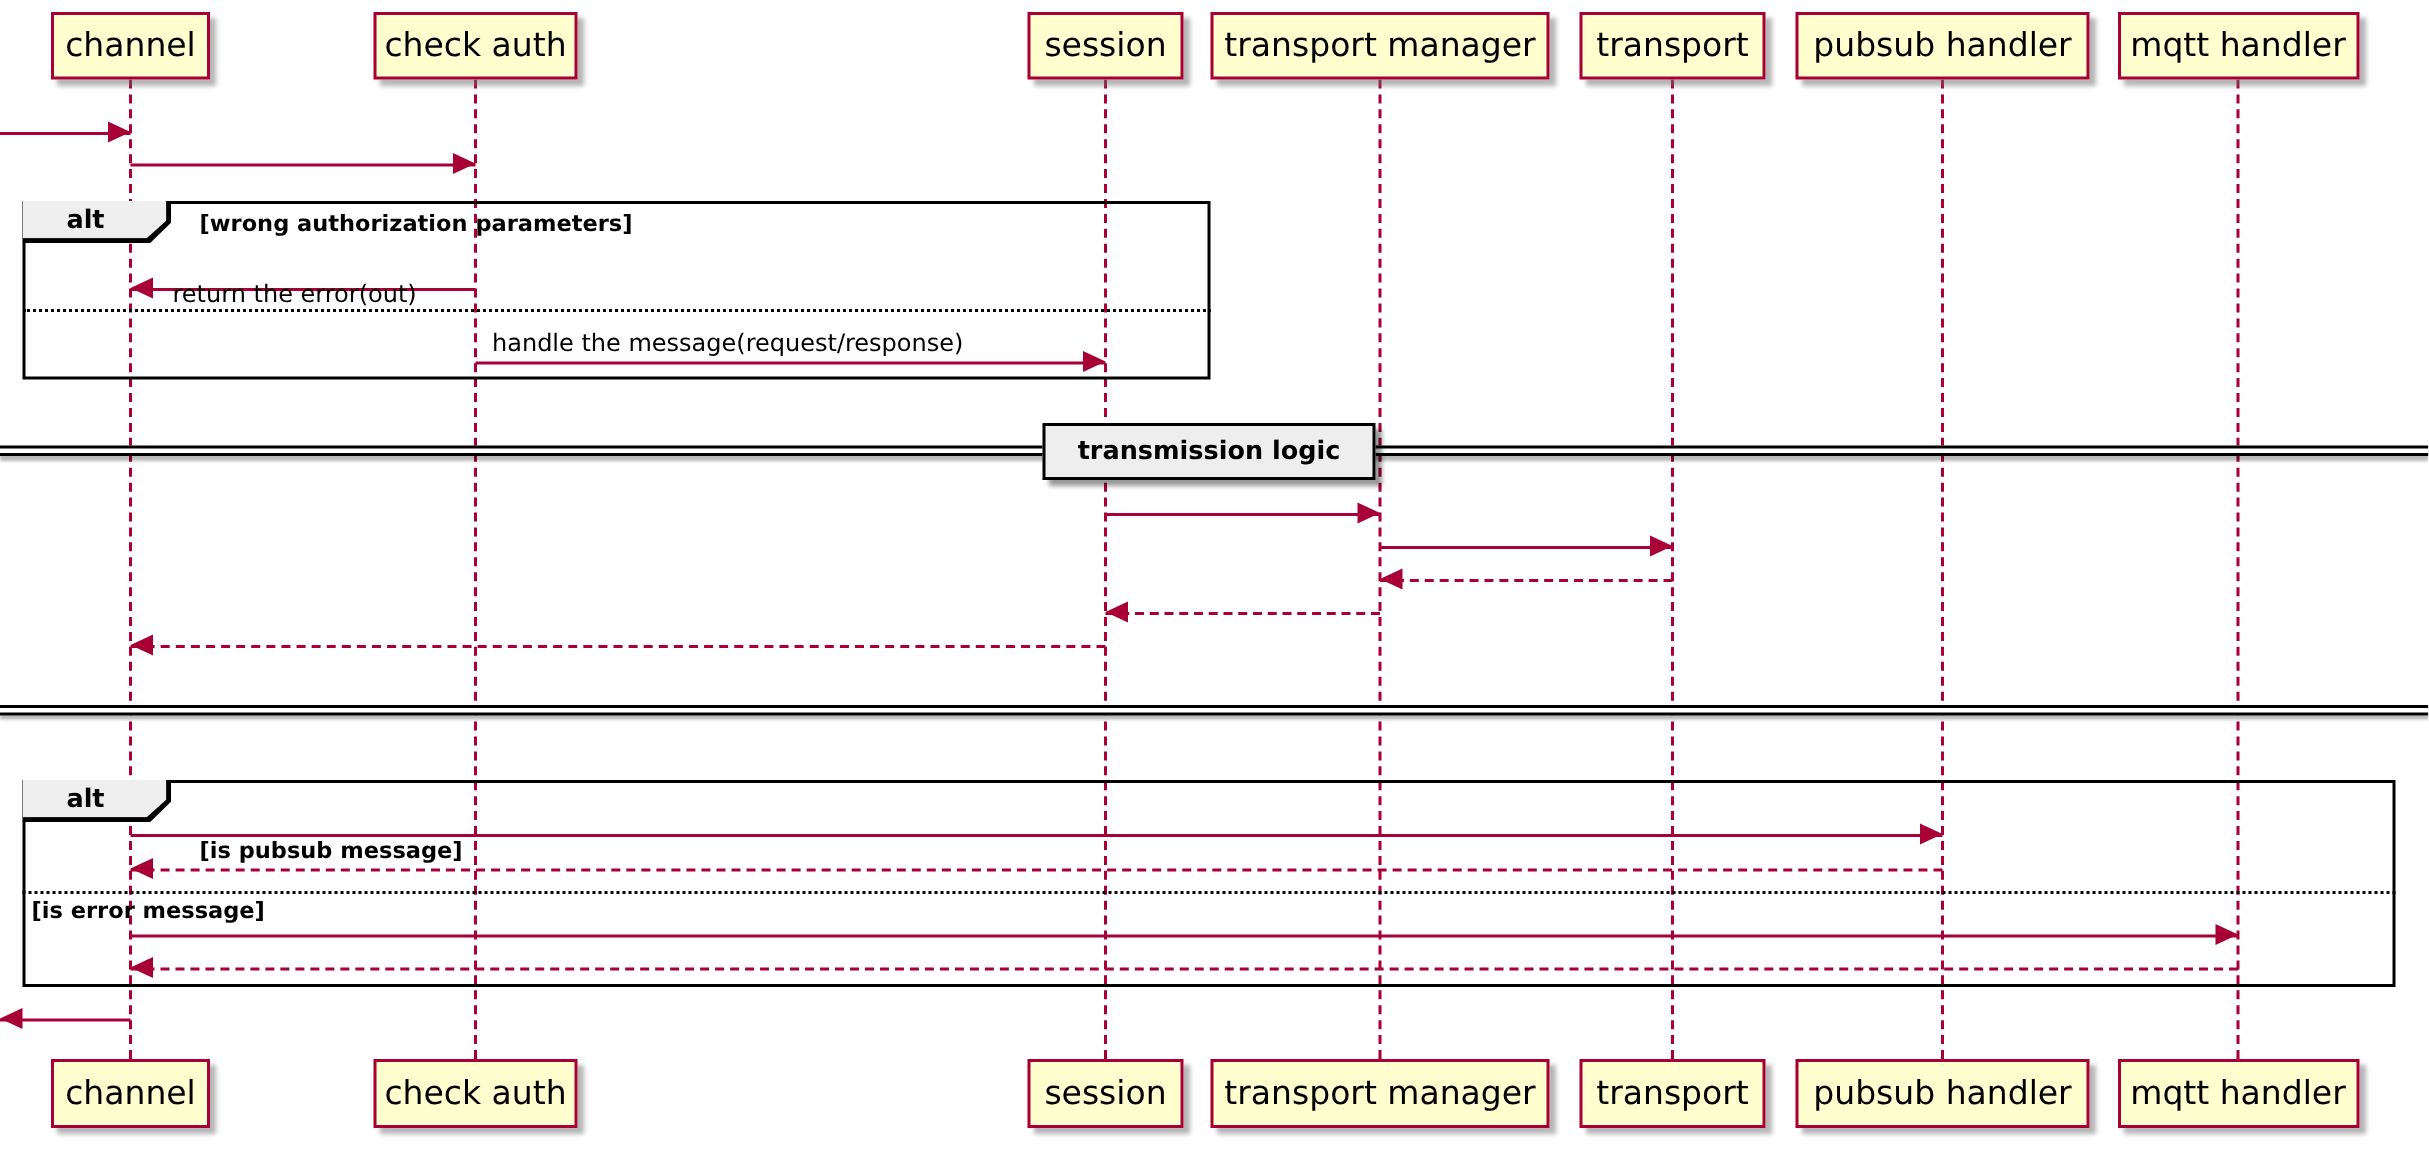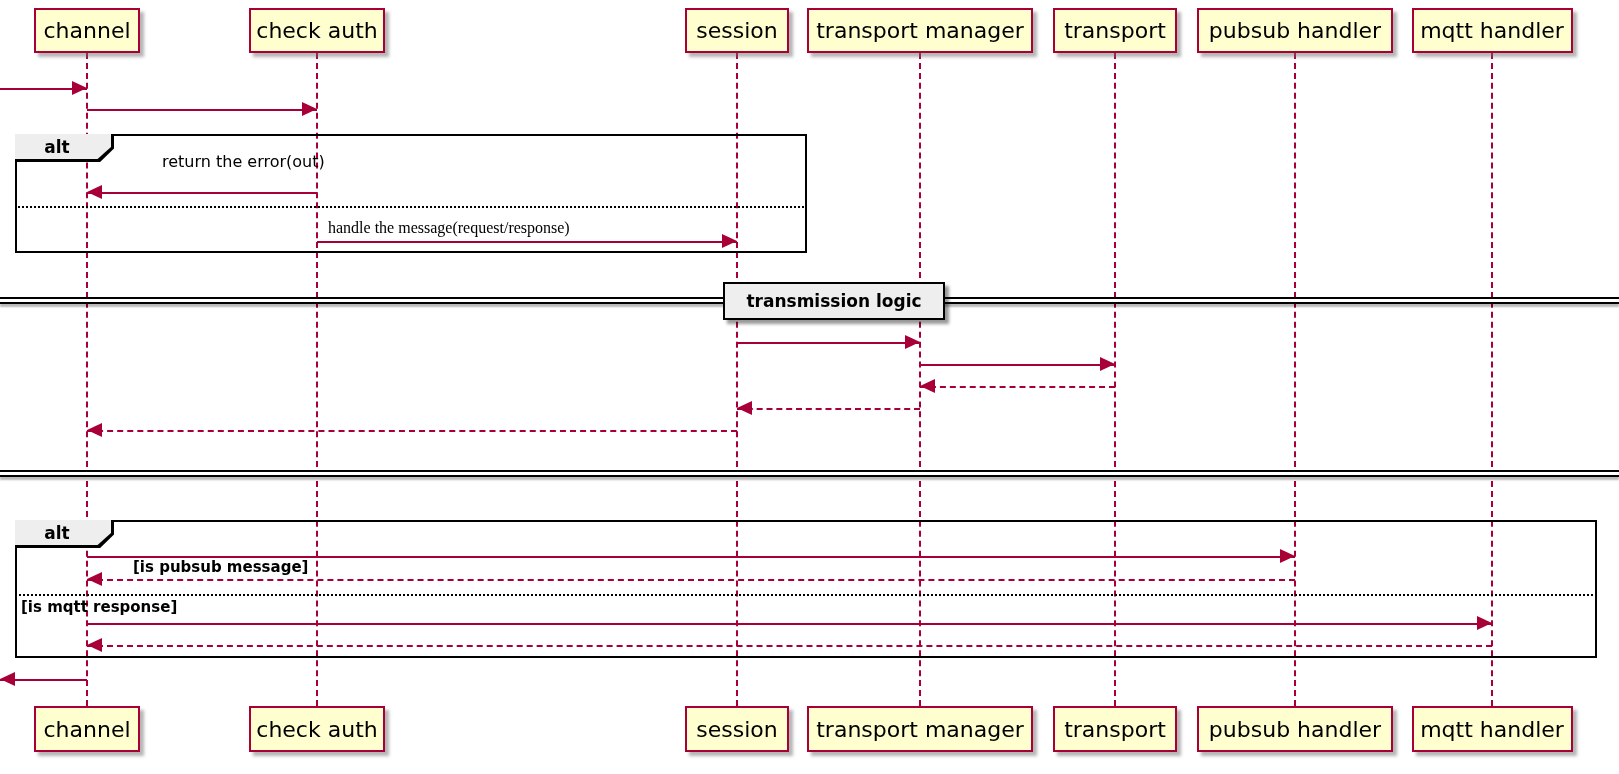--- a/index.html
+++ b/index.html
@@ -32,59 +32,59 @@
   .sepband {
     position:absolute; left:0; width:1619px; height:7px; box-sizing:border-box;
     border-top:2px solid #000; border-bottom:2px solid #000; background:#fff;
     box-shadow:0 3px 2px rgba(0,0,0,0.28);
   }
   .sepbox {
     position:absolute; box-sizing:border-box; background:var(--flabel,#EEEEEE);
     border:2px solid #000; display:flex; align-items:center; justify-content:center;
     font-weight:bold; font-size:17px; white-space:nowrap;
     box-shadow:4px 4px 3px rgba(0,0,0,0.4);
-    margin-left:28px;
   }
 </style>
 </head>
 <body>
 
 <div id="stage">
     <div class="lifeline" style="left: 86px; top: 53px; height: 653px;"></div>
     <div class="lifeline" style="left: 316px; top: 53px; height: 653px;"></div>
     <div class="lifeline" style="left: 736px; top: 53px; height: 653px;"></div>
     <div class="lifeline" style="left: 919px; top: 53px; height: 653px;"></div>
     <div class="lifeline" style="left: 1114px; top: 53px; height: 653px;"></div>
     <div class="lifeline" style="left: 1294px; top: 53px; height: 653px;"></div>
     <div class="lifeline" style="left: 1491px; top: 53px; height: 653px;"></div>
     <div class="sepband" style="top: 297px;"></div>
     <div class="sepbox" style="left: 695px; top: 282px; width: 222px; height: 38px;">transmission logic</div>
     <div class="sepband" style="top: 470px;"></div>
     <div class="fragment" style="left: 15px; top: 134px; width: 792px; height: 119px;"></div>
     <div class="pent-outer" style="left: 15px; top: 134px; width: 99px; height: 28px; clip-path: polygon(0px 0px, 100% 0px, 100% 52%, 86% 100%, 0px 100%);"></div>
     <div class="pent-inner" style="left: 15px; top: 134px; width: 96px; height: 25px; clip-path: polygon(0px 0px, 100% 0px, 100% 52%, 86% 100%, 0px 100%);"></div>
     <div class="alt-label" style="left: 15px; top: 137px; width: 84px;">alt</div>
+    <div class="guard" style="left: 133px; top: 140px;">[wrong authorization parameters]</div>
     <div class="elsedash" style="left: 15px; top: 206px; width: 792px;"></div>
     <div class="fragment" style="left: 15px; top: 520px; width: 1582px; height: 138px;"></div>
     <div class="pent-outer" style="left: 15px; top: 520px; width: 99px; height: 28px; clip-path: polygon(0px 0px, 100% 0px, 100% 52%, 86% 100%, 0px 100%);"></div>
     <div class="pent-inner" style="left: 15px; top: 520px; width: 96px; height: 25px; clip-path: polygon(0px 0px, 100% 0px, 100% 52%, 86% 100%, 0px 100%);"></div>
     <div class="alt-label" style="left: 15px; top: 523px; width: 84px;">alt</div>
     <div class="guard" style="left: 133px; top: 558px; text-align: right;">[is pubsub message]</div>
     <div class="elsedash" style="left: 15px; top: 594px; width: 1582px;"></div>
-    <div class="guard" style="left: 21px; top: 598px;">[is mqtt response]</div>
+    <div class="guard" style="left: 21px; top: 598px;">[is error message]</div>
     <div class="msgline solid" style="left: 0px; top: 88px; width: 87px;"></div>
     <div class="arrowhead right" style="left: 72px; top: 81px;"></div>
     <div class="msgline solid" style="left: 87px; top: 109px; width: 230px;"></div>
     <div class="arrowhead right" style="left: 302px; top: 102px;"></div>
     <div class="msgline solid" style="left: 87px; top: 192px; width: 230px;"></div>
     <div class="arrowhead left" style="left: 87px; top: 185px;"></div>
-    <div class="msglabel" style="left: 115px; top: 152px; margin-left: 47px;">return the error(out)</div>
+    <div class="msglabel" style="left: 115px; top: 186px;">return the error(out)</div>
     <div class="msgline solid" style="left: 317px; top: 241px; width: 420px;"></div>
     <div class="arrowhead right" style="left: 722px; top: 234px;"></div>
-    <div class="msglabel" style="left: 328px; top: 219px; font-family: Liberation Serif, serif;">handle the message(request/response)</div>
+    <div class="msglabel" style="left: 328px; top: 219px;">handle the message(request/response)</div>
     <div class="msgline solid" style="left: 737px; top: 342px; width: 183px;"></div>
     <div class="arrowhead right" style="left: 905px; top: 335px;"></div>
     <div class="msgline solid" style="left: 920px; top: 364px; width: 195px;"></div>
     <div class="arrowhead right" style="left: 1100px; top: 357px;"></div>
     <div class="msgline dashed" style="left: 920px; top: 386px; width: 195px;"></div>
     <div class="arrowhead left" style="left: 920px; top: 379px;"></div>
     <div class="msgline dashed" style="left: 737px; top: 408px; width: 183px;"></div>
     <div class="arrowhead left" style="left: 737px; top: 401px;"></div>
     <div class="msgline dashed" style="left: 87px; top: 430px; width: 650px;"></div>
     <div class="arrowhead left" style="left: 87px; top: 423px;"></div>

